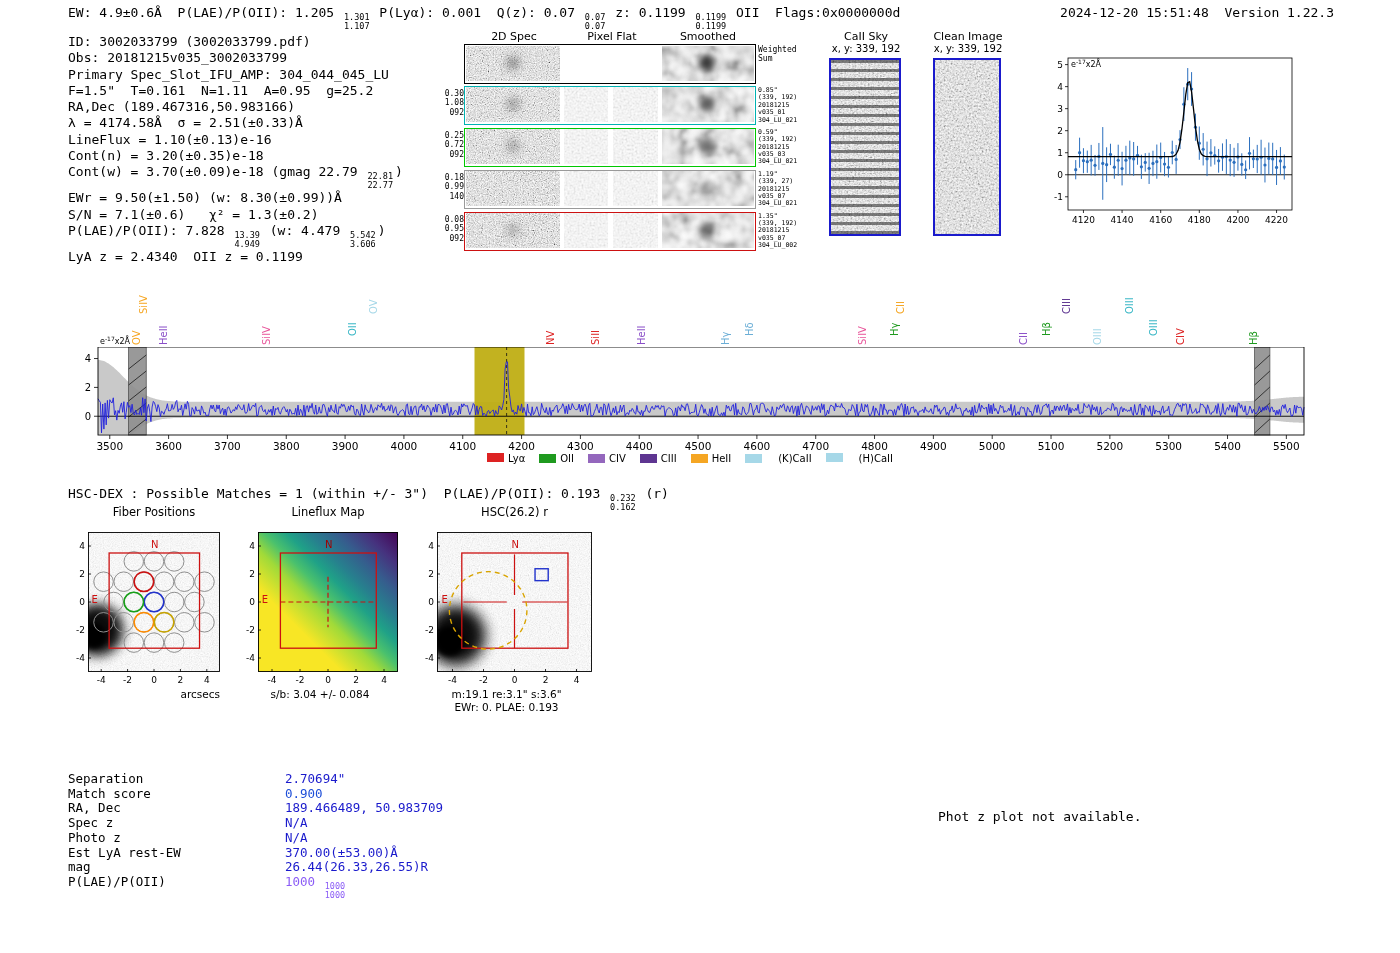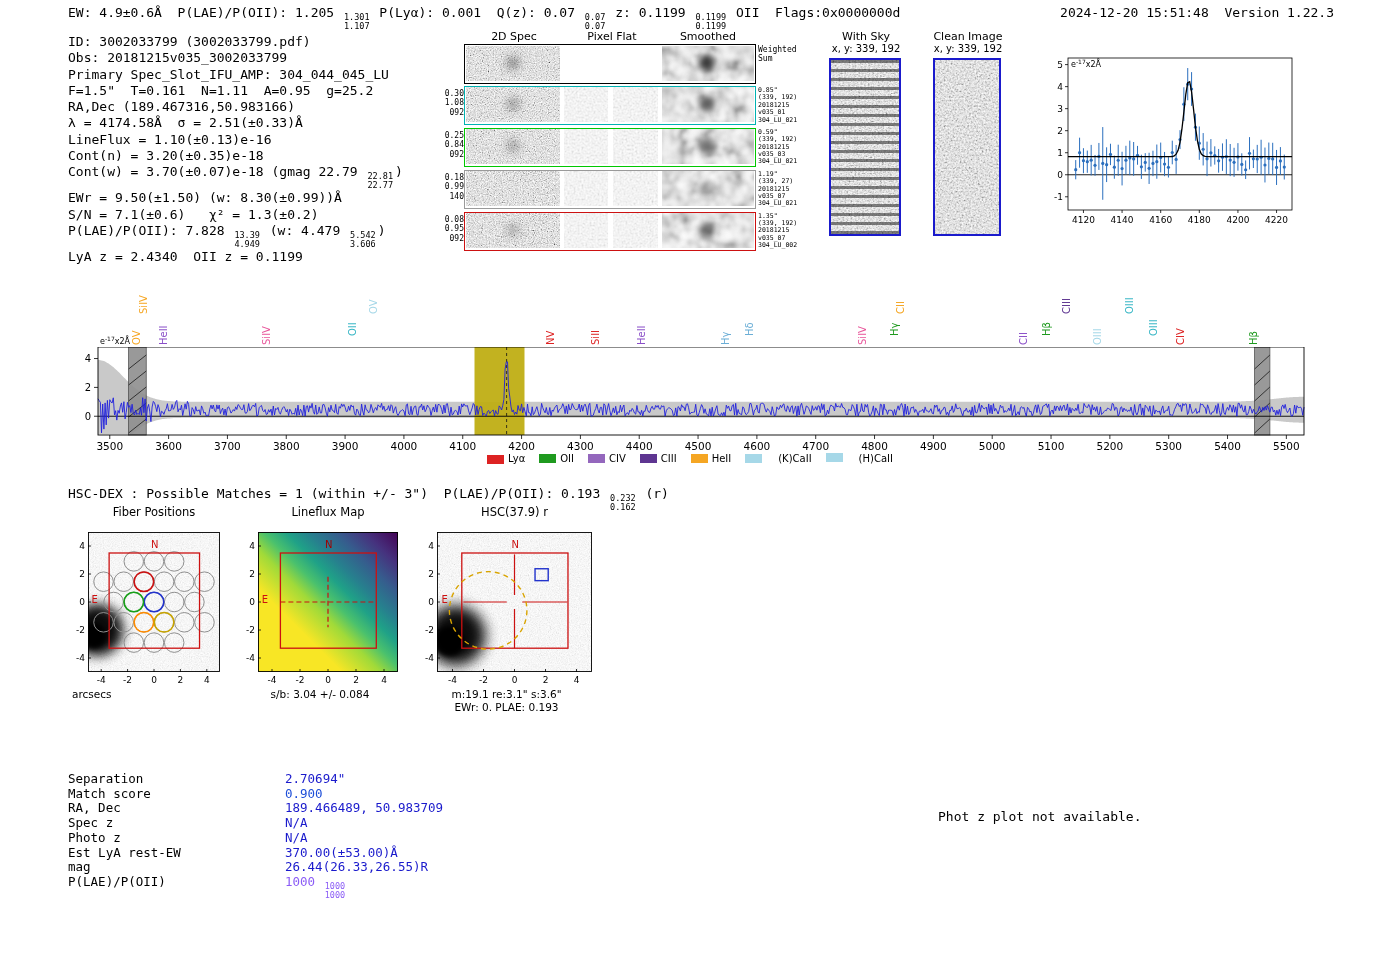--- a/index.html
+++ b/index.html
@@ -25,21 +25,21 @@
   <div id="hdr-right" class="abs mono fs13" style="left:1010px;top:5px;width:324px;text-align:right">2024-12-20 15:51:48  Version 1.22.3</div>
   <div id="info-block" class="abs mono" style="left:68px;top:34px">
       <div class="info-line"><span>ID: 3002033799 (3002033799.pdf)</span></div>
       <div class="info-line"><span>Obs: 20181215v035_3002033799</span></div>
       <div class="info-line"><span>Primary Spec_Slot_IFU_AMP: 304_044_045_LU</span></div>
       <div class="info-line"><span>F=1.5"  T=0.161  N=1.11  A=0.95  g=25.2</span></div>
       <div class="info-line"><span>RA,Dec (189.467316,50.983166)</span></div>
       <div class="info-line"><span>λ = 4174.58Å  σ = 2.51(±0.33)Å</span></div>
       <div class="info-line"><span>LineFlux = 1.10(±0.13)e-16</span></div>
       <div class="info-line"><span>Cont(n) = 3.20(±0.35)e-18</span></div>
-      <div class="info-line"><span>Cont(w) = 3.70(±0.07)e-18 (gmag 22.79 </span><span class="frac"><span>22.81</span><span>22.77</span></span><span>)</span></div>
+      <div class="info-line"><span>Cont(w) = 3.70(±0.09)e-18 (gmag 22.79 </span><span class="frac"><span>22.81</span><span>22.77</span></span><span>)</span></div>
       <div class="info-line"><span>EWr = 9.50(±1.50) (w: 8.30(±0.99))Å</span></div>
       <div class="info-line"><span>S/N = 7.1(±0.6)   χ² = 1.3(±0.2)</span></div>
       <div class="info-line"><span>P(LAE)/P(OII): 7.828 </span><span class="frac"><span>13.39</span><span>4.949</span></span><span> (w: 4.479 </span><span class="frac"><span>5.542</span><span>3.606</span></span><span>)</span></div>
       <div class="info-line"><span>LyA z = 2.4340  OII z = 0.1199</span></div>
     </div>
   <div id="spec2d" class="abs" style="left:440px;top:30px;width:382px;height:228px">
       <div class="abs sans" style="left:26px;top:0;width:96px;text-align:center;font-size:11px">2D Spec</div>
       <div class="abs sans" style="left:124px;top:0;width:96px;text-align:center;font-size:11px">Pixel Flat</div>
       <div class="abs sans" style="left:222px;top:0;width:92px;text-align:center;font-size:11px">Smoothed</div>
       <div class="abs" style="left:24px;top:14px;width:292px;height:39.5px;border:1.6px solid #000000;background:#fff">
@@ -152,21 +152,21 @@
       </div>
       <div class="abs" style="left:318px;top:56.9px;width:62px;font-size:6.5px;line-height:7.4px">
         <div>0.85"</div>
         <div>(339, 192)</div>
         <div>20181215</div>
         <div>v035_01</div>
         <div>304_LU_021</div>
       </div>
       <div class="abs" style="left:0;top:100.8px;width:24px;text-align:right;font-size:8px;line-height:9.5px">
         <div>0.25</div>
-        <div>0.84</div>
+        <div>0.72</div>
         <div>092</div>
       </div>
       <div class="abs" style="left:24px;top:97.8px;width:292px;height:39.5px;border:1.6px solid #00c800;background:#fff">
         <div class="abs" style="left:1px;top:0.5px"><svg width="94" height="35">
             <defs>
               <filter id="nf9" x="-10%" y="-10%" width="120%" height="120%">
                 <feTurbulence type="fractalNoise" baseFrequency="0.85" numOctaves="3" seed="13" stitchTiles="stitch"></feTurbulence>
                 <feColorMatrix type="saturate" values="0"></feColorMatrix>
                 <feComponentTransfer>
                   <feFuncR type="linear" slope="1.8" intercept="-0.38"></feFuncR>
@@ -353,21 +353,21 @@
       <div class="abs" style="left:318px;top:182.6px;width:62px;font-size:6.5px;line-height:7.4px">
         <div>1.35"</div>
         <div>(339, 192)</div>
         <div>20181215</div>
         <div>v035_07</div>
         <div>304_LU_002</div>
       </div>
     </div>
   <div id="sky-panels" class="abs" style="left:0;top:0">
       <div class="abs" style="left:828px;top:30px;width:76px;height:212px">
-        <div class="sans" style="font-size:11px;text-align:center">With Sky</div>
+        <div class="sans" style="font-size:11px;text-align:center">CaII Sky</div>
         <div class="sans" style="font-size:10px;text-align:center">x, y: 339, 192</div>
         <div class="abs" style="left:1px;top:28px;width:72px;height:178px;border:2px solid #1a1acc"><svg width="68" height="174">
             <defs>
               <filter id="nf23" x="-10%" y="-10%" width="120%" height="120%">
                 <feTurbulence type="fractalNoise" baseFrequency="0.5 0.75" numOctaves="3" seed="43" stitchTiles="stitch"></feTurbulence>
                 <feColorMatrix type="saturate" values="0"></feColorMatrix>
                 <feComponentTransfer>
                   <feFuncR type="linear" slope="1.5" intercept="-0.25"></feFuncR>
                   <feFuncG type="linear" slope="1.5" intercept="-0.25"></feFuncG>
                   <feFuncB type="linear" slope="1.5" intercept="-0.25"></feFuncB>
@@ -630,21 +630,21 @@
         <text x="1216.351219512195" y="103" text-anchor="middle" font-size="10.5" font-family="DejaVu Sans, sans-serif">5500</text>
         <line x1="24" y1="69.24590163934425" x2="28" y2="69.24590163934425" stroke="#000" stroke-width="0.8"></line>
         <text x="21" y="72.74590163934425" text-anchor="end" font-size="10" font-family="DejaVu Sans, sans-serif">0</text>
         <line x1="24" y1="40.39344262295082" x2="28" y2="40.39344262295082" stroke="#000" stroke-width="0.8"></line>
         <text x="21" y="43.89344262295082" text-anchor="end" font-size="10" font-family="DejaVu Sans, sans-serif">2</text>
         <line x1="24" y1="11.540983606557376" x2="28" y2="11.540983606557376" stroke="#000" stroke-width="0.8"></line>
         <text x="21" y="15.040983606557376" text-anchor="end" font-size="10" font-family="DejaVu Sans, sans-serif">4</text>
       </svg>
       <div class="abs sans" style="left:30px;top:67px;font-size:8px"><span>e</span><span style="font-size:6px;vertical-align:3px">-17</span><span>x2Å</span></div>
       <div class="abs" style="left:0;top:185px;width:1240px;display:flex;justify-content:center;gap:14px;align-items:center">
-        <div style="display:flex;align-items:flex-end;gap:4px">
+        <div style="display:flex;align-items:flex-start;gap:4px">
           <div style="width:17px;height:9px;background:#dd2222"></div>
           <span class="sans" style="font-size:10px">Lyα</span>
         </div>
         <div style="display:flex;align-items:center;gap:4px">
           <div style="width:17px;height:9px;background:#1f9a1f"></div>
           <span class="sans" style="font-size:10px">OII</span>
         </div>
         <div style="display:flex;align-items:center;gap:4px">
           <div style="width:17px;height:9px;background:#9467bd"></div>
           <span class="sans" style="font-size:10px">CIV</span>
@@ -742,21 +742,21 @@
             <line x1="13.2" y1="137" x2="13.2" y2="140" stroke="#000" stroke-width="0.8"></line>
             <line x1="0" y1="98" x2="3" y2="98" stroke="#000" stroke-width="0.8"></line>
             <line x1="39.599999999999994" y1="137" x2="39.599999999999994" y2="140" stroke="#000" stroke-width="0.8"></line>
             <line x1="0" y1="70" x2="3" y2="70" stroke="#000" stroke-width="0.8"></line>
             <line x1="66" y1="137" x2="66" y2="140" stroke="#000" stroke-width="0.8"></line>
             <line x1="0" y1="42" x2="3" y2="42" stroke="#000" stroke-width="0.8"></line>
             <line x1="92.39999999999999" y1="137" x2="92.39999999999999" y2="140" stroke="#000" stroke-width="0.8"></line>
             <line x1="0" y1="14" x2="3" y2="14" stroke="#000" stroke-width="0.8"></line>
             <line x1="118.8" y1="137" x2="118.8" y2="140" stroke="#000" stroke-width="0.8"></line>
           </svg></div>
-        <div class="abs sans" style="left:0;top:183px;width:148px;text-align:left;font-size:10.5px">arcsecs</div>
+        <div class="abs sans" style="left:0;top:183px;width:148px;text-align:right;font-size:10.5px">arcsecs</div>
       </div>
       <div class="abs" style="left:242px;top:505px;width:162px;height:220px">
         <div class="sans" style="position:absolute;left:16px;top:0;width:140px;text-align:center;font-size:11.5px">Lineflux Map</div>
         <div class="abs sans" style="left:0;top:148px;width:13px;text-align:right;font-size:9px">-4</div>
         <div class="abs sans" style="left:20px;top:170px;width:20px;text-align:center;font-size:9px">-4</div>
         <div class="abs sans" style="left:0;top:120px;width:13px;text-align:right;font-size:9px">-2</div>
         <div class="abs sans" style="left:48px;top:170px;width:20px;text-align:center;font-size:9px">-2</div>
         <div class="abs sans" style="left:0;top:92px;width:13px;text-align:right;font-size:9px">0</div>
         <div class="abs sans" style="left:76px;top:170px;width:20px;text-align:center;font-size:9px">0</div>
         <div class="abs sans" style="left:0;top:64px;width:13px;text-align:right;font-size:9px">2</div>
@@ -780,21 +780,21 @@
             <line x1="70" y1="137" x2="70" y2="140" stroke="#000" stroke-width="0.8"></line>
             <line x1="0" y1="42" x2="3" y2="42" stroke="#000" stroke-width="0.8"></line>
             <line x1="98" y1="137" x2="98" y2="140" stroke="#000" stroke-width="0.8"></line>
             <line x1="0" y1="14" x2="3" y2="14" stroke="#000" stroke-width="0.8"></line>
             <line x1="126" y1="137" x2="126" y2="140" stroke="#000" stroke-width="0.8"></line>
           </svg>
         </div>
         <div class="abs sans" style="left:0;top:183px;width:156px;text-align:center;font-size:10.5px">s/b: 3.04 +/- 0.084</div>
       </div>
       <div class="abs" style="left:421px;top:505px;width:177px;height:220px">
-        <div class="sans" style="position:absolute;left:16px;top:0;width:155px;text-align:center;font-size:11.5px">HSC(37.9) r</div>
+        <div class="sans" style="position:absolute;left:16px;top:0;width:155px;text-align:center;font-size:11.5px">HSC(26.2) r</div>
         <div class="abs sans" style="left:0;top:148px;width:13px;text-align:right;font-size:9px">-4</div>
         <div class="abs sans" style="left:21.5px;top:170px;width:20px;text-align:center;font-size:9px">-4</div>
         <div class="abs sans" style="left:0;top:120px;width:13px;text-align:right;font-size:9px">-2</div>
         <div class="abs sans" style="left:52.5px;top:170px;width:20px;text-align:center;font-size:9px">-2</div>
         <div class="abs sans" style="left:0;top:92px;width:13px;text-align:right;font-size:9px">0</div>
         <div class="abs sans" style="left:83.5px;top:170px;width:20px;text-align:center;font-size:9px">0</div>
         <div class="abs sans" style="left:0;top:64px;width:13px;text-align:right;font-size:9px">2</div>
         <div class="abs sans" style="left:114.5px;top:170px;width:20px;text-align:center;font-size:9px">2</div>
         <div class="abs sans" style="left:0;top:36px;width:13px;text-align:right;font-size:9px">4</div>
         <div class="abs sans" style="left:145.5px;top:170px;width:20px;text-align:center;font-size:9px">4</div>

